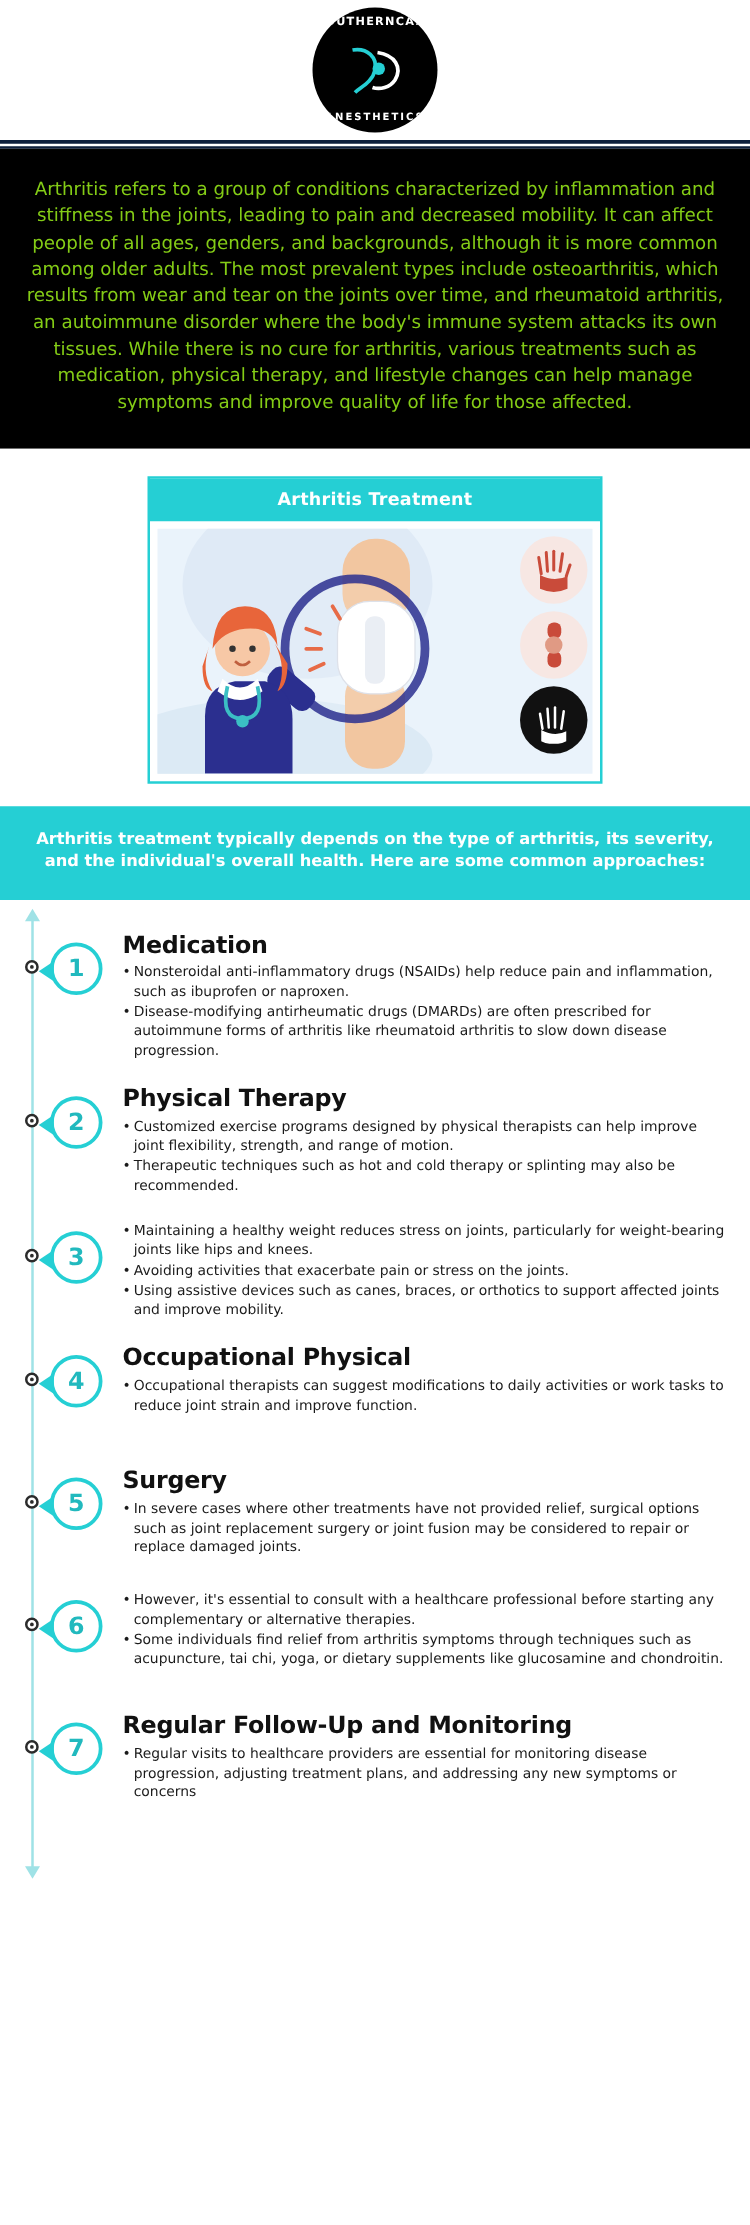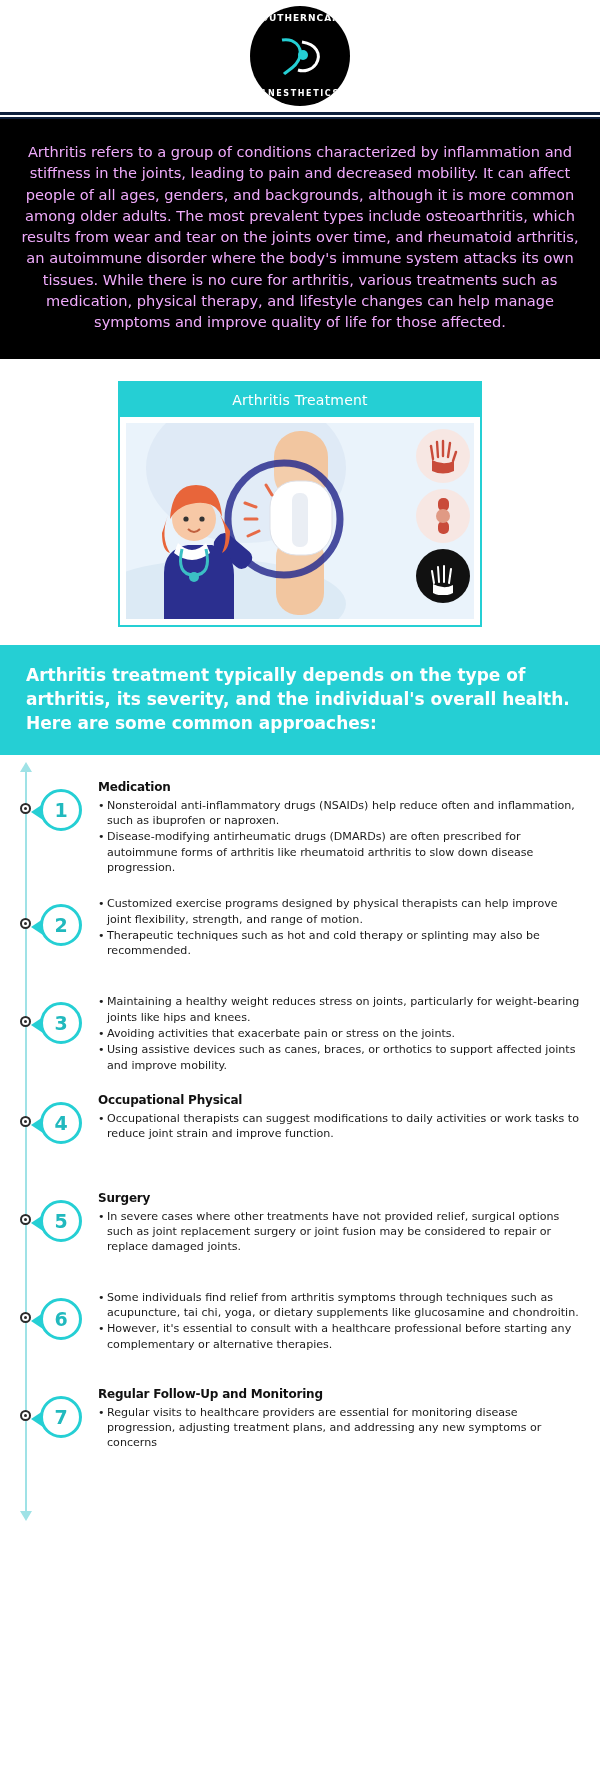--- a/index.html
+++ b/index.html
@@ -51,21 +51,21 @@
   .rule {
     height: 3px;
     background: #0d1f3c;
     width: 100%;
   }
   .rule.thin { height: 2px; margin-top: 2px; }
 
   
   .intro {
     background: #000000;
-    color: #f0abfc;
+    color: #84cc16;
     padding: 22px 16px 26px 16px;
     font-size: 14.6px;
     line-height: 1.46;
     text-align: center;
   }
 
   
   .illus-wrap {
     padding: 22px 0 18px 0;
     display: flex;
@@ -73,21 +73,21 @@
     background: #ffffff;
   }
   .illus-card {
     width: 364px;
     border: 2px solid #25cfd4;
     background: #ffffff;
   }
   .illus-title {
     background: #25cfd4;
     color: #ffffff;
-    font-weight: normal;
+    font-weight: bold;
     font-size: 14px;
     text-align: center;
     padding: 9px 4px;
     letter-spacing: .2px;
   }
   .illus-body {
     position: relative;
     height: 196px;
     margin: 6px;
     background: #eaf3fb;
@@ -108,23 +108,23 @@
     background: #f7e7e3;
     display: flex; align-items: center; justify-content: center;
     overflow: hidden;
   }
   .thumb.dark { background: #111111; }
 
   
   .teal-band {
     background: #25cfd4;
     color: #ffffff;
-    text-align: left;
-    font-weight: bold;
-    font-size: 17px;
+    text-align: center;
+    font-weight: bold;
+    font-size: 13px;
     line-height: 1.42;
     padding: 18px 26px 20px 26px;
   }
 
   
   .timeline {
     position: relative;
     padding: 26px 14px 34px 14px;
   }
   .axis {
@@ -201,21 +201,21 @@
     border-bottom: 8px solid transparent;
     border-right: 12px solid #25cfd4;
   }
   .step-body {
     padding-left: 16px;
     padding-right: 2px;
     flex: 1 1 auto;
   }
   .step-title {
     color: #111111;
-    font-size: 12px;
+    font-size: 19px;
     font-weight: bold;
     line-height: 1.15;
     margin-bottom: 3px;
     letter-spacing: -.2px;
   }
   .step-list { list-style: none; }
   .step-list li {
     position: relative;
     font-size: 11.1px;
     line-height: 1.38;
@@ -329,30 +329,31 @@
 
 <div class="timeline">
   <div class="axis"></div>
 
   <div class="step">
     <span class="bullet-dot"></span>
     <div class="num-badge">1</div>
     <div class="step-body">
       <div class="step-title">Medication</div>
       <ul class="step-list">
-        <li>Nonsteroidal anti-inflammatory drugs (NSAIDs) help reduce often and inflammation, such as ibuprofen or naproxen.</li>
+        <li>Nonsteroidal anti-inflammatory drugs (NSAIDs) help reduce pain and inflammation, such as ibuprofen or naproxen.</li>
         <li>Disease-modifying antirheumatic drugs (DMARDs) are often prescribed for autoimmune forms of arthritis like rheumatoid arthritis to slow down disease progression.</li>
       </ul>
     </div>
   </div>
 
   <div class="step">
     <span class="bullet-dot"></span>
     <div class="num-badge">2</div>
     <div class="step-body">
+      <div class="step-title">Physical Therapy</div>
       <ul class="step-list">
         <li>Customized exercise programs designed by physical therapists can help improve joint flexibility, strength, and range of motion.</li>
         <li>Therapeutic techniques such as hot and cold therapy or splinting may also be recommended.</li>
       </ul>
     </div>
   </div>
 
   <div class="step">
     <span class="bullet-dot"></span>
     <div class="num-badge">3</div>
@@ -385,22 +386,22 @@
         <li>In severe cases where other treatments have not provided relief, surgical options such as joint replacement surgery or joint fusion may be considered to repair or replace damaged joints.</li>
       </ul>
     </div>
   </div>
 
   <div class="step">
     <span class="bullet-dot"></span>
     <div class="num-badge">6</div>
     <div class="step-body">
       <ul class="step-list">
+        <li>However, it's essential to consult with a healthcare professional before starting any complementary or alternative therapies.</li>
         <li>Some individuals find relief from arthritis symptoms through techniques such as acupuncture, tai chi, yoga, or dietary supplements like glucosamine and chondroitin.</li>
-        <li>However, it's essential to consult with a healthcare professional before starting any complementary or alternative therapies.</li>
       </ul>
     </div>
   </div>
 
   <div class="step">
     <span class="bullet-dot"></span>
     <div class="num-badge">7</div>
     <div class="step-body">
       <div class="step-title">Regular Follow-Up and Monitoring</div>
       <ul class="step-list">

